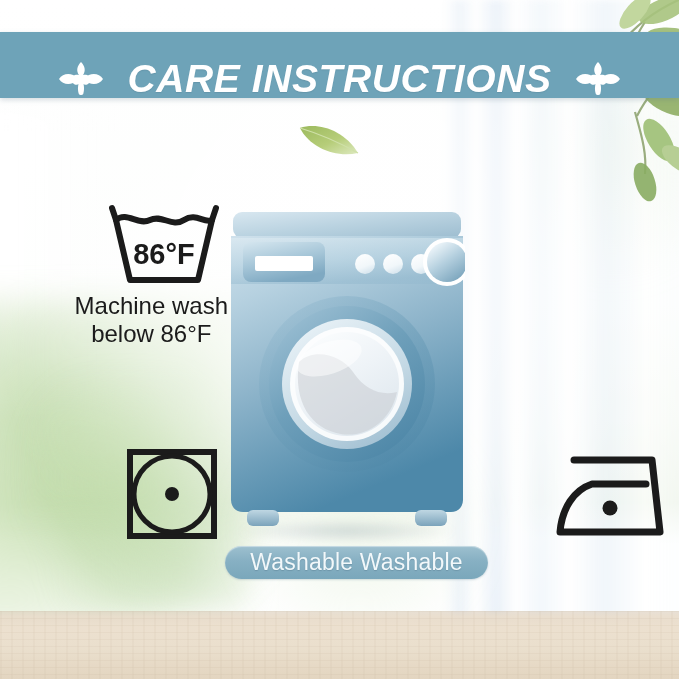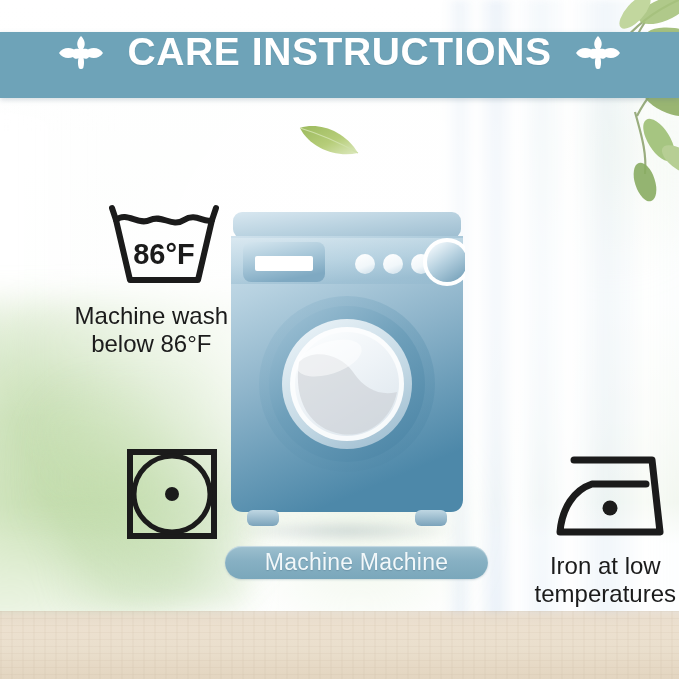--- a/index.html
+++ b/index.html
@@ -112,39 +112,39 @@
   }
 
   
   .sprig{ position:absolute; right:-6px; top:-8px; width:190px; height:215px; }
   .floating-leaf{ position:absolute; left:296px; top:120px; width:66px; height:40px; }
 
   
   .banner{
     position:absolute; left:0; top:32px; width:679px; height:66px;
     background:#6ea3b8;
-    display:flex; align-items:flex-start; justify-content:center; gap:22px;
+    display:flex; align-items:flex-end; justify-content:center; gap:22px;
     box-shadow:0 2px 5px rgba(90,120,135,.25);
+    font-style:italic;
   }
   .banner .orn{ width:48px; height:40px; flex:0 0 auto; }
   .banner-title{
     color:#ffffff;
     font-size:39px;
     font-weight:bold;
     letter-spacing:.6px;
     white-space:nowrap;
     line-height:1;
     text-shadow:0 1px 1px rgba(60,95,112,.18);
   }
 
   
   .cell{ position:absolute; display:flex; flex-direction:column; align-items:flex-end; }
   .cell .sym{ display:block; }
   .cell .cap{
-    margin-top:10px;
     color:#1b1b1b;
     font-size:24px;
     line-height:1.16;
     text-align:center;
     white-space:pre-line;
   }
   #cell-wash  { left:12px;  top:196px; width:216px; }
   #cell-bleach{ left:470px; top:196px; width:205px; }
   #cell-dry   { left:12px;  top:446px; width:216px; }
   #cell-iron  { left:478px; top:446px; width:198px; }
@@ -254,22 +254,20 @@
       <circle cx="72" cy="48" r="38" fill="none" stroke="#1b1b1b" stroke-width="5"></circle>
       <circle cx="72" cy="48" r="7" fill="#1b1b1b"></circle>
     </svg>
   </div>
 
   <div class="cell" id="cell-iron">
     <svg class="sym" width="128" height="96" viewBox="0 0 128 96">
       <path d="M26 14 L104 14 L112 86 L12 86 C14 62 26 44 44 38 L98 38" fill="none" stroke="#1b1b1b" stroke-width="7" stroke-linejoin="round" stroke-linecap="round"></path>
       <circle cx="62" cy="62" r="7.5" fill="#1b1b1b"></circle>
     </svg>
-    <div class="cap">Iron at low
-temperatures</div>
   </div>
 
   <div class="wm-shadow"></div>
   <svg class="machine" viewBox="0 0 236 320">
     <defs>
       <linearGradient id="bodyG" x1="0" y1="0" x2="0.35" y2="1">
         <stop offset="0%" stop-color="#cfe1ec"></stop>
         <stop offset="22%" stop-color="#b6d1e0"></stop>
         <stop offset="52%" stop-color="#8fb5cb"></stop>
         <stop offset="78%" stop-color="#6a9cb8"></stop>
@@ -343,16 +341,16 @@
     <circle cx="118" cy="172" r="57" fill="#ffffff" opacity=".9"></circle>
     <circle cx="118" cy="172" r="52" fill="url(#glassG)"></circle>
     <path d="M70 150 C84 136 112 142 124 160 C136 178 152 184 168 180 C162 210 136 226 112 222 C82 217 64 190 70 150 Z" fill="#c9ccd1" opacity=".55"></path>
     <ellipse cx="100" cy="146" rx="34" ry="16" fill="#ffffff" opacity=".5" transform="rotate(-18 100 146)"></ellipse>
 
     <rect x="18" y="298" width="32" height="16" rx="6" fill="url(#footG)"></rect>
     <rect x="186" y="298" width="32" height="16" rx="6" fill="url(#footG)"></rect>
   </svg>
 
   <div class="badge">
-    <span>Machine Machine</span>
+    <span>Washable Washable</span>
   </div>
 
 </div>
 
 </body></html>

